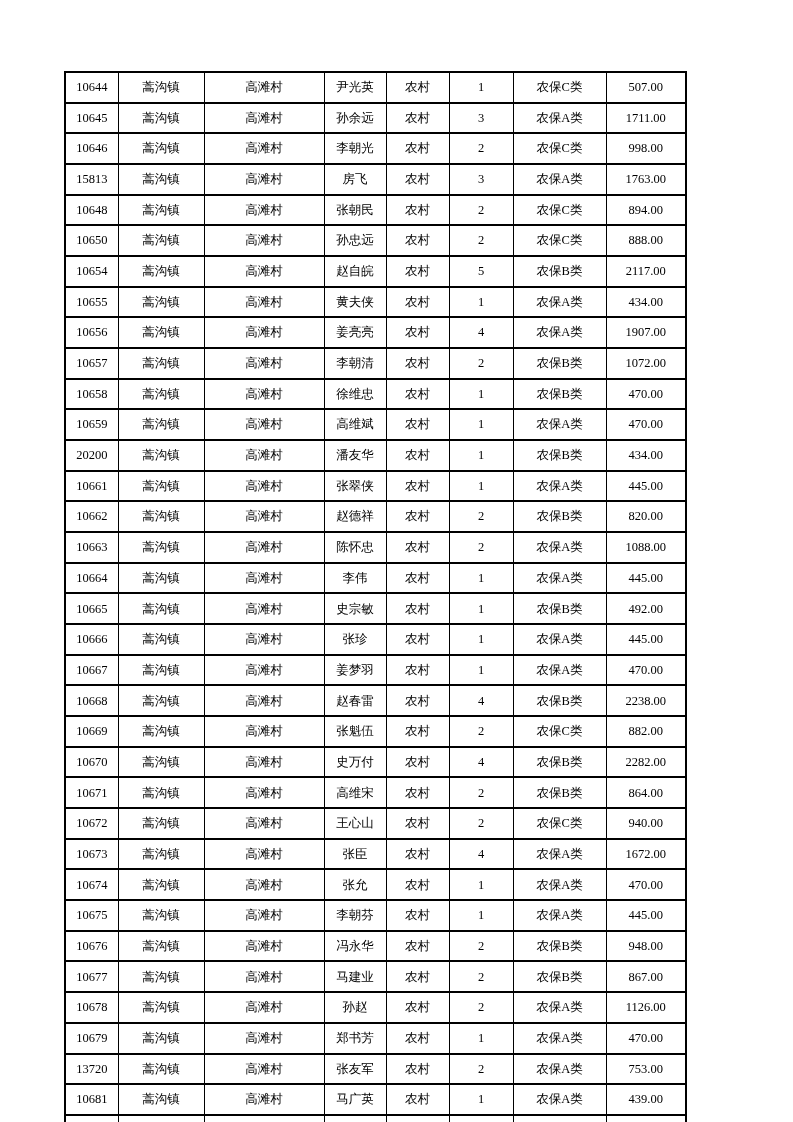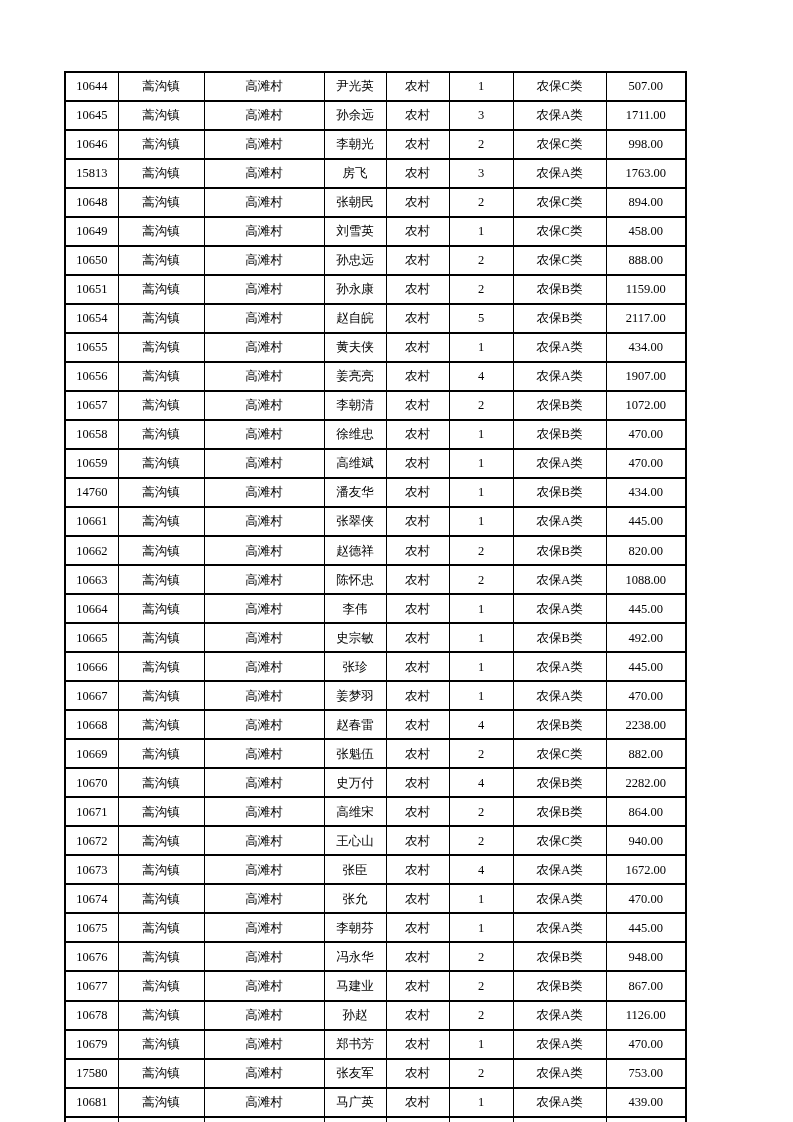--- a/index.html
+++ b/index.html
@@ -118,50 +118,30 @@
           <td>10648</td>
           <td>蒿沟镇</td>
           <td>高滩村</td>
           <td>张朝民</td>
           <td>农村</td>
           <td>2</td>
           <td>农保C类</td>
           <td>894.00</td>
         </tr>
         <tr>
-          <td>10649</td>
-          <td>蒿沟镇</td>
-          <td>高滩村</td>
-          <td>刘雪英</td>
-          <td>农村</td>
-          <td>1</td>
-          <td>农保C类</td>
-          <td>458.00</td>
-        </tr>
-        <tr>
           <td>10650</td>
           <td>蒿沟镇</td>
           <td>高滩村</td>
           <td>孙忠远</td>
           <td>农村</td>
           <td>2</td>
           <td>农保C类</td>
           <td>888.00</td>
         </tr>
         <tr>
-          <td>10651</td>
-          <td>蒿沟镇</td>
-          <td>高滩村</td>
-          <td>孙永康</td>
-          <td>农村</td>
-          <td>2</td>
-          <td>农保B类</td>
-          <td>1159.00</td>
-        </tr>
-        <tr>
           <td>10654</td>
           <td>蒿沟镇</td>
           <td>高滩村</td>
           <td>赵自皖</td>
           <td>农村</td>
           <td>5</td>
           <td>农保B类</td>
           <td>2117.00</td>
         </tr>
         <tr>
@@ -208,21 +188,21 @@
           <td>10659</td>
           <td>蒿沟镇</td>
           <td>高滩村</td>
           <td>高维斌</td>
           <td>农村</td>
           <td>1</td>
           <td>农保A类</td>
           <td>470.00</td>
         </tr>
         <tr>
-          <td>14760</td>
+          <td>20200</td>
           <td>蒿沟镇</td>
           <td>高滩村</td>
           <td>潘友华</td>
           <td>农村</td>
           <td>1</td>
           <td>农保B类</td>
           <td>434.00</td>
         </tr>
         <tr>
           <td>10661</td>
@@ -408,21 +388,21 @@
           <td>10679</td>
           <td>蒿沟镇</td>
           <td>高滩村</td>
           <td>郑书芳</td>
           <td>农村</td>
           <td>1</td>
           <td>农保A类</td>
           <td>470.00</td>
         </tr>
         <tr>
-          <td>17580</td>
+          <td>13720</td>
           <td>蒿沟镇</td>
           <td>高滩村</td>
           <td>张友军</td>
           <td>农村</td>
           <td>2</td>
           <td>农保A类</td>
           <td>753.00</td>
         </tr>
         <tr>
           <td>10681</td>

